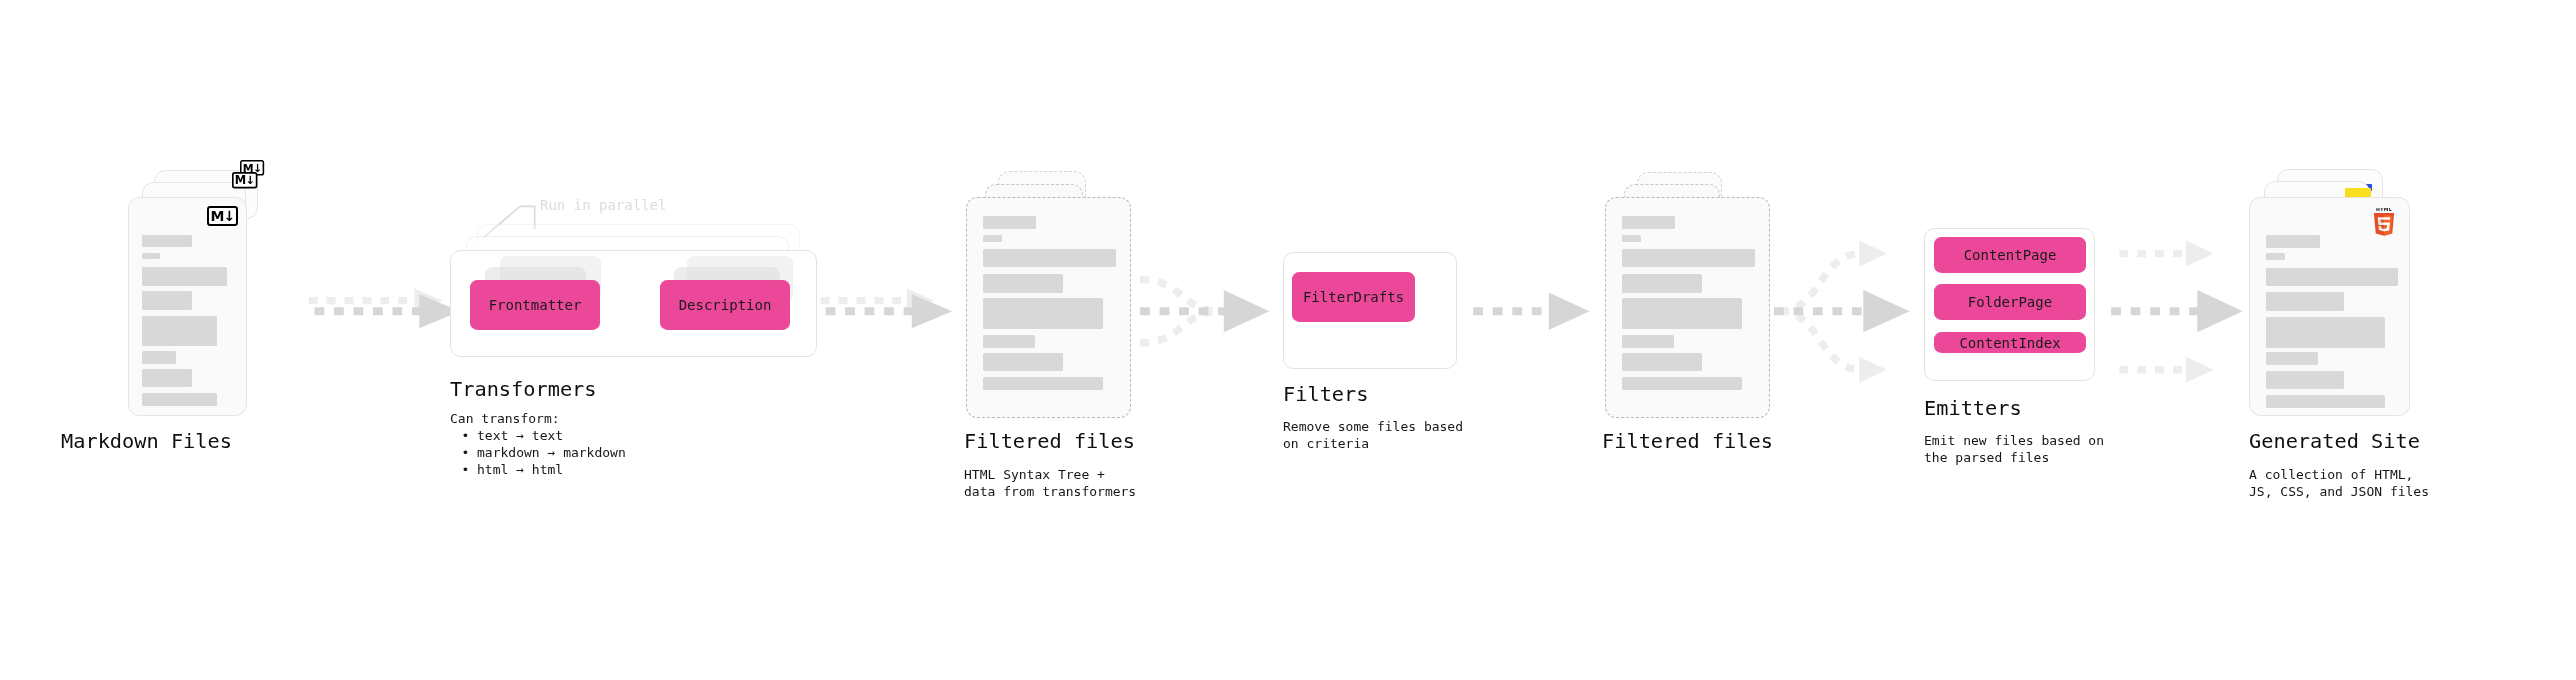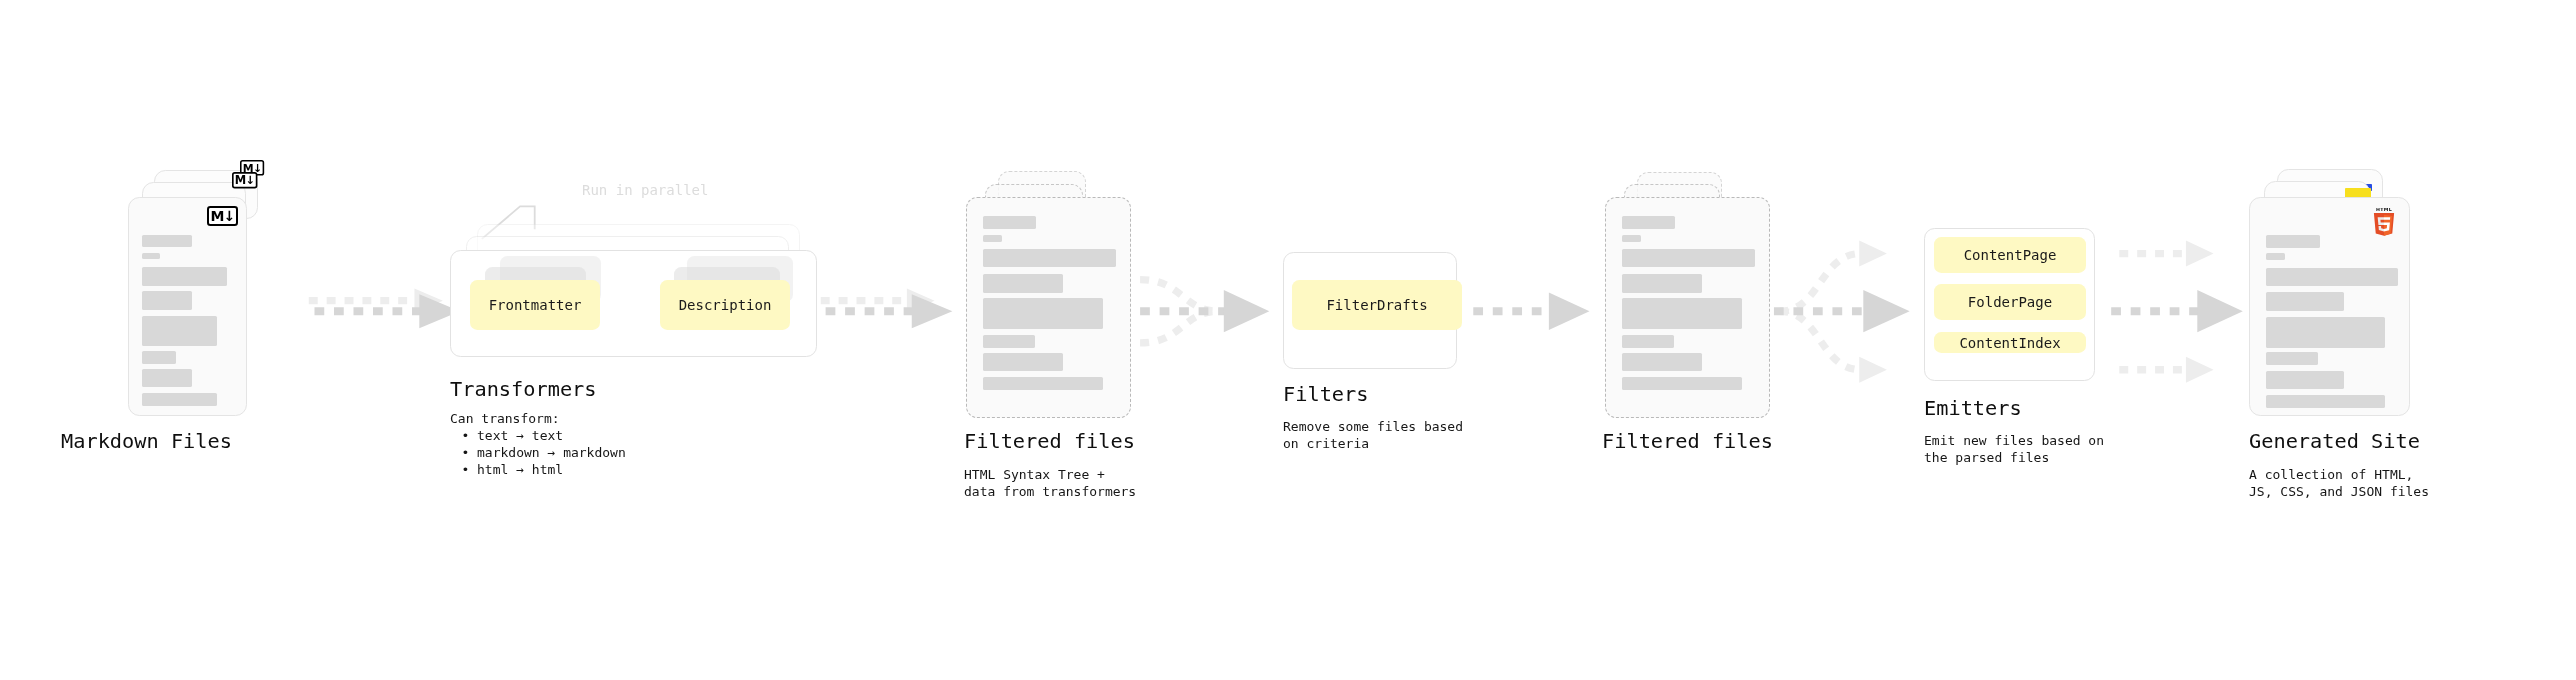--- a/index.html
+++ b/index.html
@@ -50,21 +50,21 @@
 
   
   .procbox {
     position: absolute;
     border: 1.3px solid #e2e2e2;
     border-radius: 10.6px;
     background: #ffffff;
   }
   .chip {
     position: absolute;
-    background: #fef9c3;
+    background: #ec4899;
     border-radius: 7.3px;
     display: flex; align-items: center; justify-content: center;
     color: #1a1a1a;
     font-size: 14px;
     white-space: nowrap;
   }
   .chip.fade1 { background:#dcdcdc; opacity:.55; }
   .chip.fade2 { background:#e2e2e2; opacity:.45; }
 
   
@@ -191,21 +191,21 @@
     <div class="procbox" style="left:450px; top:250px; width:367px; height:107px;"></div>
 
     <div class="chip fade2" style="left:500px; top:256px; width:101px; height:46px;"></div>
     <div class="chip fade1" style="left:485px; top:267px; width:101px; height:46px;"></div>
     <div class="chip" style="left:470px; top:280px; width:130px; height:50px;">Frontmatter</div>
 
     <div class="chip fade2" style="left:687px; top:256px; width:106px; height:46px;"></div>
     <div class="chip fade1" style="left:674px; top:267px; width:106px; height:46px;"></div>
     <div class="chip" style="left:660px; top:280px; width:130px; height:50px;">Description</div>
 
-    <div class="annot" style="left:540px; top:182px;margin-left:42px;">Run in parallel</div>
+    <div class="annot" style="left:540px; top:197px;">Run in parallel</div>
 
     <div class="title" style="left:450px; top:377px;">Transformers</div>
 
     <div class="bullets" style="left:450px; top:410px;">
       <span class="hdr">Can transform:</span>
       <ul>
         <li>text → text</li>
         <li>markdown → markdown</li>
         <li>html → html</li>
       </ul>
@@ -226,21 +226,21 @@
       <div class="line" style="left:16.3px; top:179px; width:120px; height:13px;"></div>
     </div>
 
     <div class="title" style="left:964px; top:429px;">Filtered files</div>
     <div class="subtitle" style="left:964px; top:466px;">HTML Syntax Tree +
 data from transformers</div>
   </div>
 
   <div>
     <div class="procbox" style="left:1283px; top:252px; width:174px; height:117px;"></div>
-    <div class="chip" style="left:1292px; top:280px; width:170px; height:50px;">FilterDrafts</div>
+    <div class="chip" style="left:1292px; top:272px; width:123px; height:50px;">FilterDrafts</div>
 
     <div class="title" style="left:1283px; top:382px;">Filters</div>
     <div class="subtitle" style="left:1283px; top:418px;">Remove some files based
 on criteria</div>
   </div>
 
   <div>
     <div class="filecard dashed" style="left:1637px; top:172px; width:85px; height:41px; opacity:.6;"></div>
     <div class="filecard dashed" style="left:1624px; top:184px; width:96px; height:42px; opacity:.8;"></div>
     <div class="filecard dashed" style="left:1605px; top:197px; width:165px; height:221px;">

